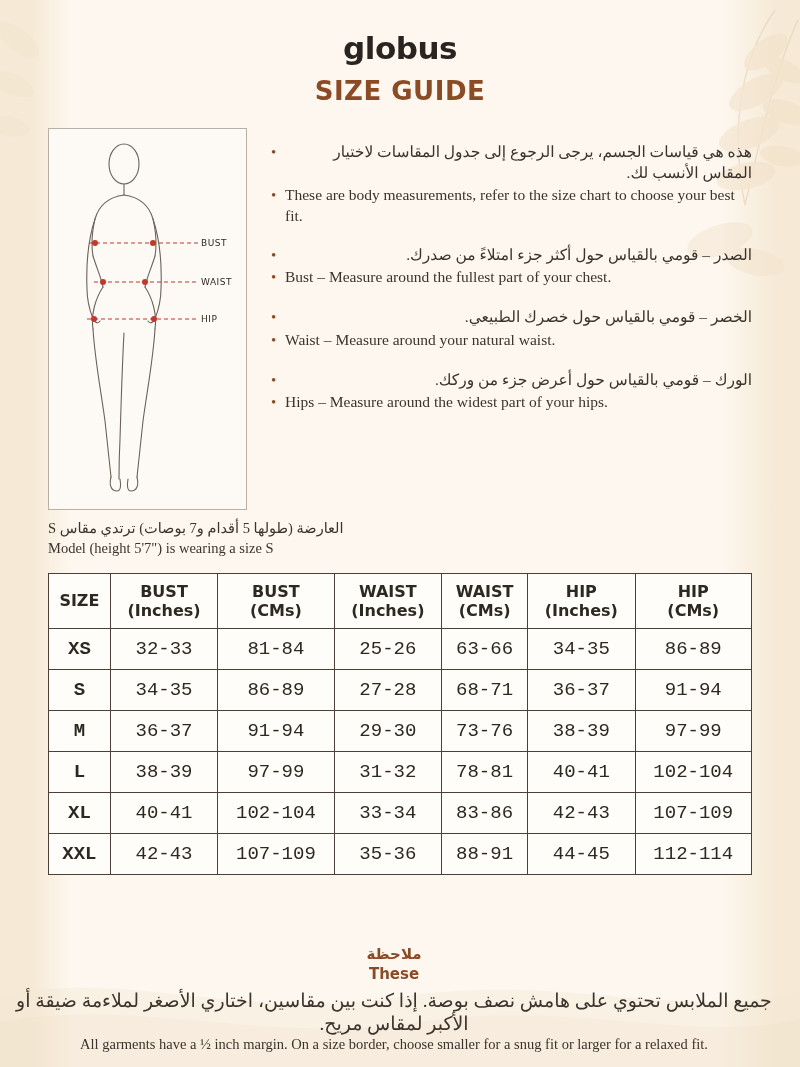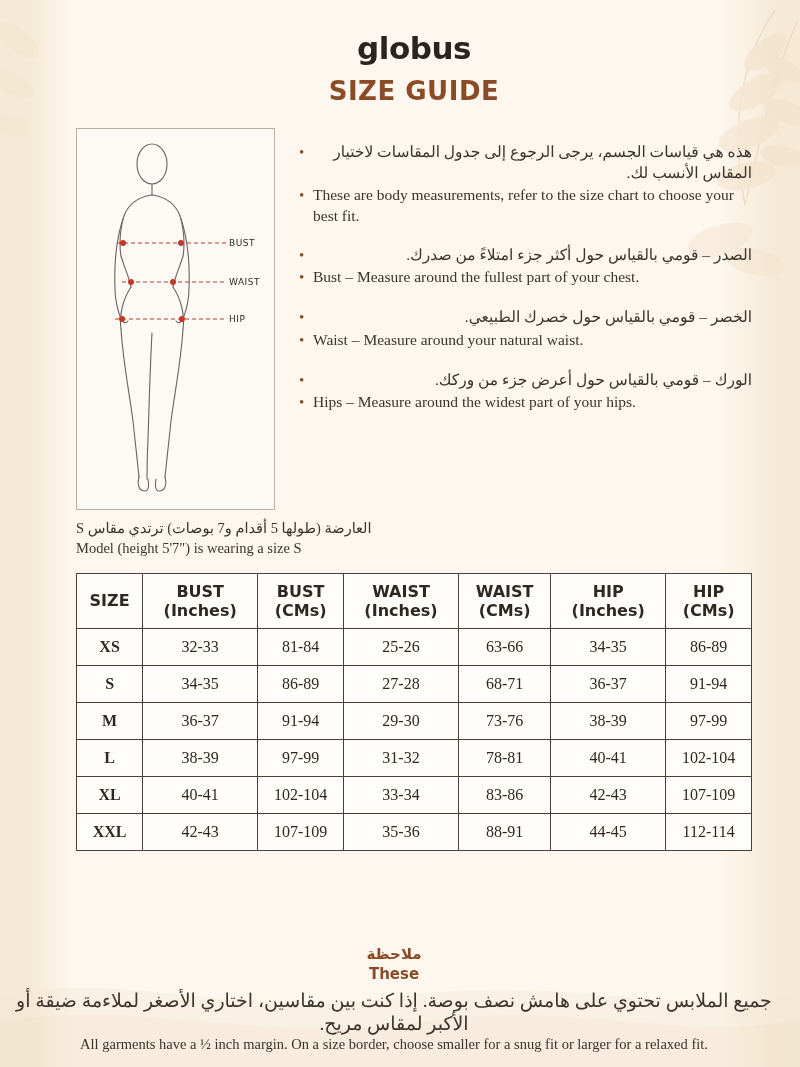--- a/index.html
+++ b/index.html
@@ -14,21 +14,20 @@
     position: relative;
     overflow: hidden;
   }
   .page {
     position: absolute;
     inset: 0;
     background:
       linear-gradient(90deg, #f6ead6 0%, #f6ead6 4%, rgba(246,234,214,0) 9%),
       linear-gradient(270deg, #f6ead6 0%, #f6ead6 3%, rgba(246,234,214,0) 10%),
       #fdf7ef;
-    padding-left: 28px;
   }
   
   .leaf-deco {
     position: absolute;
     top: 0;
     right: 0;
     width: 230px;
     height: 330px;
     opacity: 0.55;
     pointer-events: none;
@@ -161,22 +160,22 @@
   table.size-table th .l2 {
     display: block;
   }
   tr.ar-head td {
     direction: rtl;
     font-size: 14px;
     padding: 6px 4px;
     line-height: 1.25;
   }
   tr.data td {
-    font-family: Liberation Serif, serif;
-    font-size: 16px;
+    font-family: Liberation Mono, monospace;
+    font-size: 19px;
     padding: 9px 2px;
     text-align: center;
   }
   tr.data td.sz {
     font-weight: bold;
   }
 
   .footer {
     position: absolute;
     left: 0; right: 12px;

